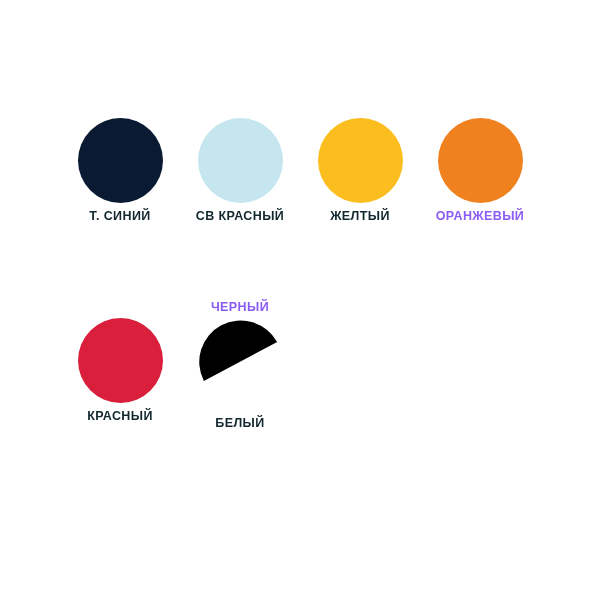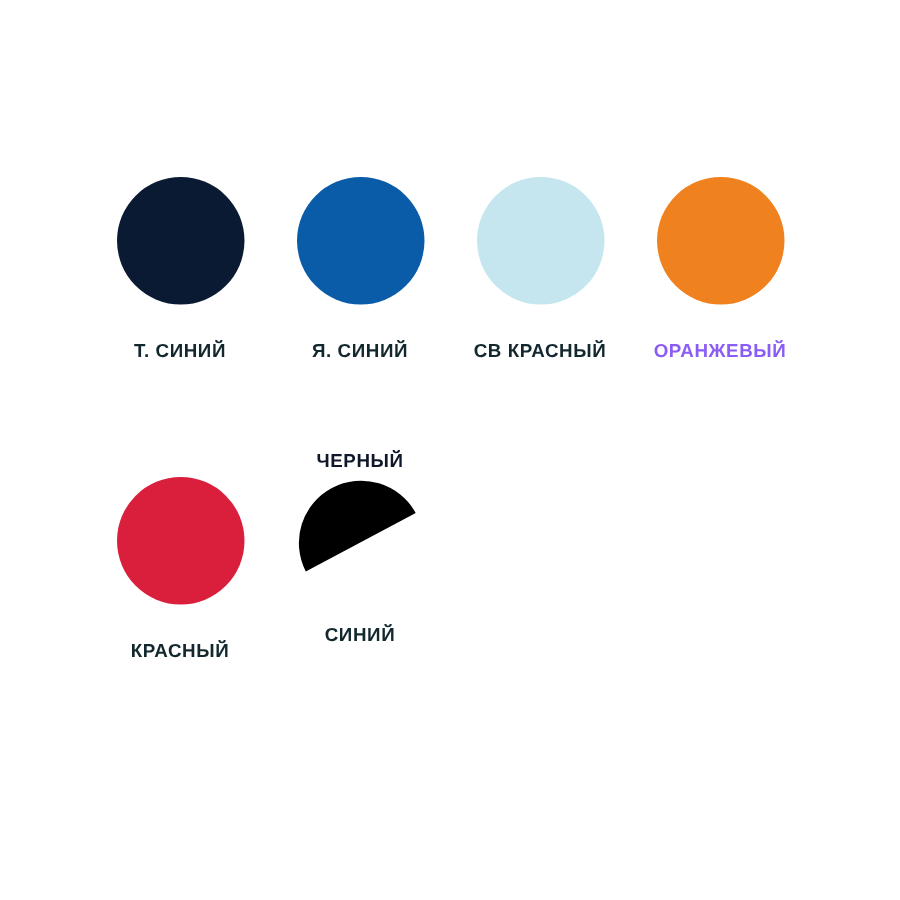--- a/index.html
+++ b/index.html
@@ -45,21 +45,21 @@
 
   .swatch-disc {
     width: 85px;
     height: 85px;
     border-radius: 50%;
     margin-top: 18px;
     flex: none;
   }
 
   .swatch-label {
-    margin-top: 24px;
+    margin-top: 6px;
     font-size: 12.5px;
     font-weight: bold;
     letter-spacing: 0.4px;
     color: #12282e;
     text-align: center;
     white-space: nowrap;
     line-height: 15px;
   }
 
   
@@ -91,46 +91,46 @@
 
 <div id="swatch-board">
 
   <div class="swatch-grid">
 
     <div class="swatch-cell">
       <div class="swatch-disc" style="background: rgb(10, 26, 51);"></div>
       <div class="swatch-label" style="color: rgb(18, 40, 46);">Т. СИНИЙ</div>
     </div>
 
-    <div class="swatch-cell">
-      <div class="swatch-disc" style="background: rgb(10, 91, 168);"></div>
-      <div class="swatch-label" style="color: rgb(18, 40, 46);">Я. СИНИЙ</div>
-    </div>
 
     <div class="swatch-cell">
       <div class="swatch-disc" style="background: rgb(197, 230, 239);"></div>
       <div class="swatch-label" style="color: rgb(18, 40, 46);">СВ КРАСНЫЙ</div>
     </div>
 
 
+    <div class="swatch-cell">
+      <div class="swatch-disc" style="background: rgb(252, 190, 31);"></div>
+      <div class="swatch-label" style="color: rgb(18, 40, 46);">ЖЕЛТЫЙ</div>
+    </div>
 
     <div class="swatch-cell">
       <div class="swatch-disc" style="background: rgb(240, 129, 31);"></div>
       <div class="swatch-label" style="color: #8b5cf6;">ОРАНЖЕВЫЙ</div>
     </div>
 
     <div class="swatch-cell">
       <div class="swatch-disc" style="background: rgb(218, 31, 61);"></div>
       <div class="swatch-label" style="color: rgb(18, 40, 46); text-align: center;">КРАСНЫЙ</div>
     </div>
 
     <div class="swatch-cell split">
-      <div class="swatch-label label-top" style="color: #0f172a;">ЧЕРНЫЙ</div>
+      <div class="swatch-label label-top" style="color: #8b5cf6;">ЧЕРНЫЙ</div>
       <div class="split-disc">
         <svg viewBox="0 0 85 85">
           <path id="split-half-path" d="M 5.86 61.98 A 41.5 41.5 0 0 1 79.14 23.02 Z" fill="#000000"></path>
         </svg>
       </div>
-      <div class="swatch-label label-bottom" style="color: rgb(18, 40, 46);">СИНИЙ</div>
+      <div class="swatch-label label-bottom" style="color: rgb(18, 40, 46);">БЕЛЫЙ</div>
     </div>
 
   </div>
 </div>
 
 </body></html>

